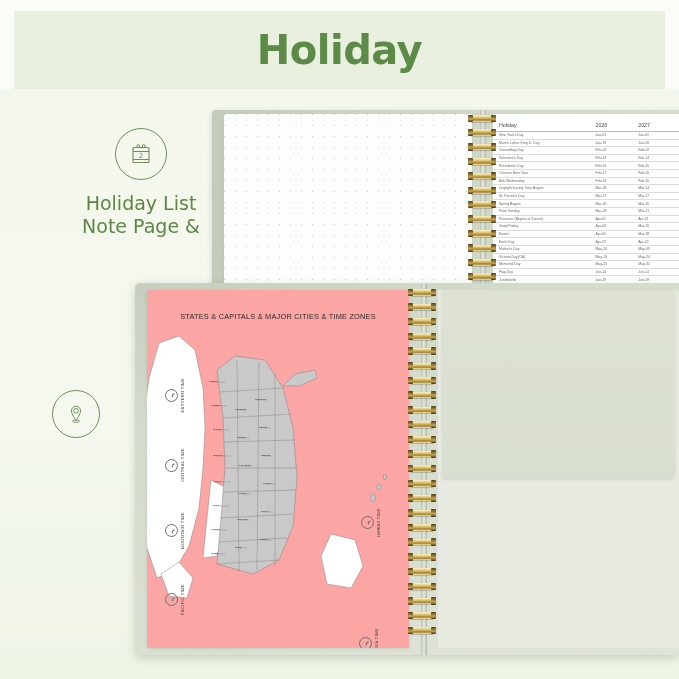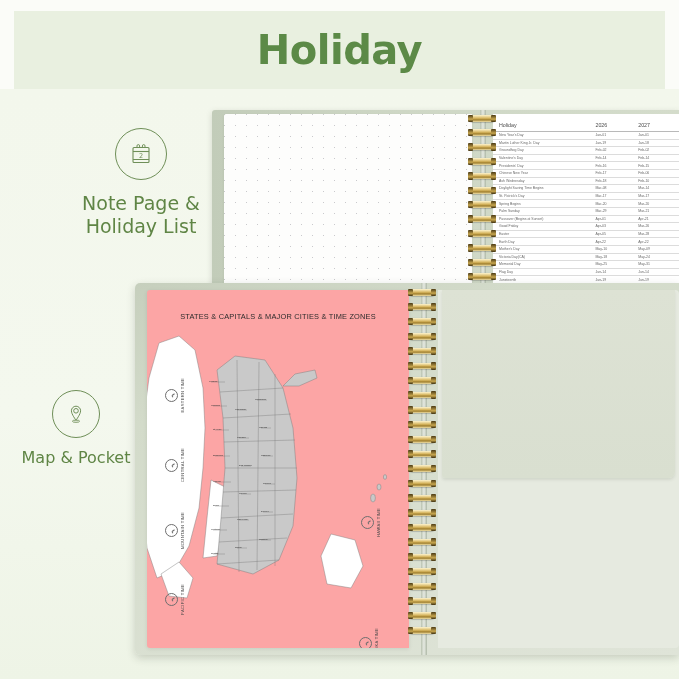--- a/index.html
+++ b/index.html
@@ -195,35 +195,32 @@
     <svg width="28" height="28" viewBox="0 0 28 28" aria-hidden="true">
       <rect x="6" y="7.5" width="16" height="15" rx="1" fill="none" stroke="#6f8f58" stroke-width="1.1"></rect>
       <line x1="6" y1="11.5" x2="22" y2="11.5" stroke="#6f8f58" stroke-width="1.1"></line>
       <line x1="6" y1="19.5" x2="22" y2="19.5" stroke="#6f8f58" stroke-width="1"></line>
       <path d="M10 7.5 v-1.6 a1.3 1.3 0 0 1 2.6 0 v1.6" fill="none" stroke="#6f8f58" stroke-width="1"></path>
       <path d="M15.4 7.5 v-1.6 a1.3 1.3 0 0 1 2.6 0 v1.6" fill="none" stroke="#6f8f58" stroke-width="1"></path>
       <text x="14" y="18" text-anchor="middle" font-size="6.5" fill="#6f8f58" font-family="DejaVu Sans, sans-serif">2</text>
     </svg>
   </div>
   <div class="feature-label">
+    <div>Holiday List</div>
     <div>Note Page &amp;</div>
-    <div>Holiday List</div>
   </div>
 </div>
 
 <div class="feature-block" id="feature-map">
   <div class="icon-circle">
     <svg width="26" height="26" viewBox="0 0 26 26" aria-hidden="true">
       <path d="M13 5.2 a4.6 4.6 0 0 0 -4.6 4.6 c0 3.4 4.6 9.4 4.6 9.4 s4.6 -6 4.6 -9.4 A4.6 4.6 0 0 0 13 5.2 z" fill="none" stroke="#6f8f58" stroke-width="1"></path>
       <circle cx="13" cy="9.8" r="2.3" fill="none" stroke="#6f8f58" stroke-width="1"></circle>
       <ellipse cx="13" cy="20.2" rx="3.6" ry="1.1" fill="none" stroke="#6f8f58" stroke-width="0.9"></ellipse>
     </svg>
-  </div>
-  <div class="feature-label">
-    <div>Map &amp; Pocket</div>
   </div>
 </div>
 
 <div id="notebook-top">
   <div class="cover"></div>
 
   <div id="dot-page"></div>
 
   <div id="holiday-page">
     <table id="holiday-table">

